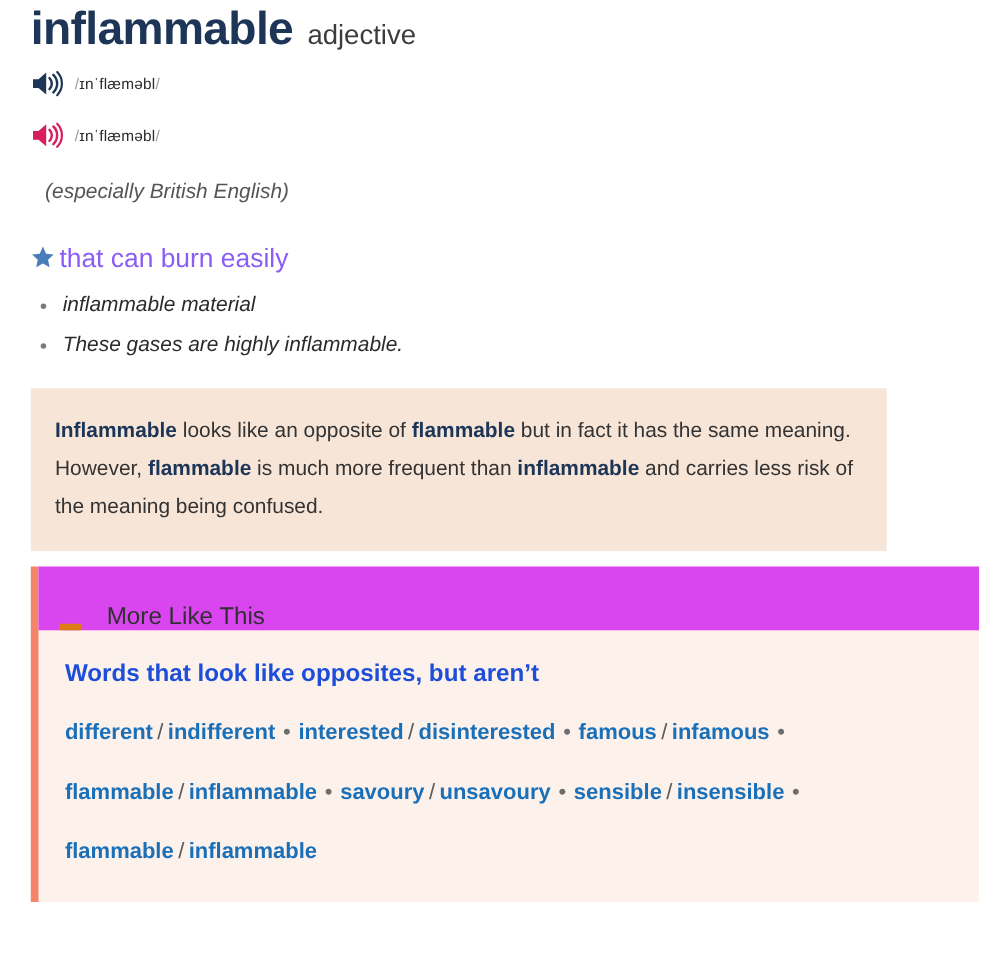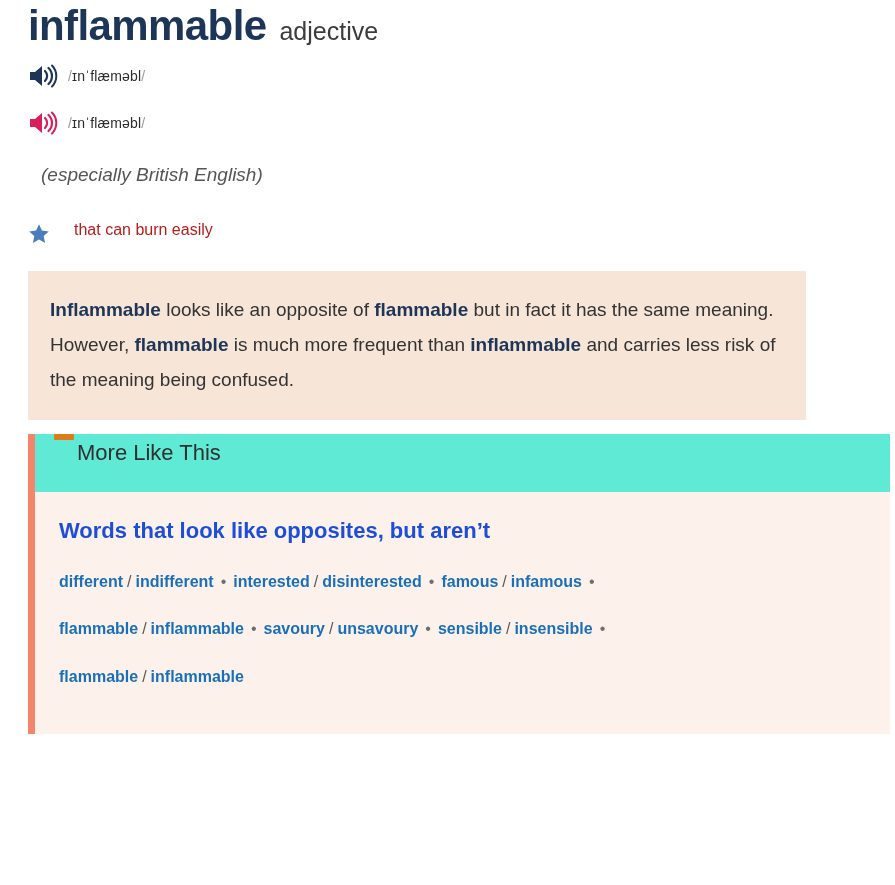--- a/index.html
+++ b/index.html
@@ -91,23 +91,23 @@
     display: flex;
     align-items: flex-start;
   }
   .star {
     width: 22px;
     height: 22px;
     flex: 0 0 auto;
     margin-top: 3px;
   }
   .definition {
-    font-size: 16px;
-    color: #b91c1c;
-    margin-left: 24px;
+    font-size: 24px;
+    color: #8b5cf6;
+    margin-left: 4px;
     line-height: 1.3;
   }
   .examples {
     margin-top: 13px;
     padding-left: 9px;
   }
   .example {
     display: flex;
     align-items: flex-start;
     margin-top: 11px;
@@ -150,27 +150,26 @@
   
   .mlt {
     margin: 14px 0 0 28px;
     width: 862px;
     box-sizing: border-box;
     border-left: 7px solid #f4846a;
     background: #fdf1ec;
     min-height: 300px;
   }
   .mlt-header {
-    background: #5eead4;
+    background: #d946ef;
     height: 58px;
     display: flex;
-    align-items: flex-start;
+    align-items: flex-end;
     padding-left: 19px;
     cursor: pointer;
-    flex-direction: column;
   }
   .minus-icon {
     width: 20px;
     height: 6px;
     background: #de7c18;
     border-radius: 1px;
     flex: 0 0 auto;
   }
   .mlt-title {
     font-size: 22px;
@@ -181,21 +180,21 @@
     padding: 26px 24px 30px 24px;
   }
   .mlt-subtitle {
     font-size: 22px;
     font-weight: bold;
     color: #1d4ed8;
     margin-bottom: 26px;
   }
   .pair-rows { }
   .pair-row {
-    font-size: 16px;
+    font-size: 20px;
     line-height: 1.55;
     margin-bottom: 23px;
   }
   .pair-row:last-child { margin-bottom: 0; }
   .word-link {
     color: #1a70b8;
     font-weight: bold;
     text-decoration: none;
     cursor: pointer;
   }
@@ -249,20 +248,30 @@
 
 <div class="sense">
   <div class="def-row">
     <span class="star">
       <svg width="22" height="22" viewBox="0 0 22 22" xmlns="http://www.w3.org/2000/svg">
         <path d="M11 1.2 L13.9 7.6 L20.8 8.4 L15.7 13.1 L17.1 20 L11 16.5 L4.9 20 L6.3 13.1 L1.2 8.4 L8.1 7.6 Z" fill="#4a7ebb"></path>
       </svg>
     </span>
     <span class="definition">that can burn easily</span>
   </div>
+  <div class="examples">
+    <div class="example">
+      <span class="ex-bullet"></span>
+      <span class="ex-text">inflammable material</span>
+    </div>
+    <div class="example">
+      <span class="ex-bullet"></span>
+      <span class="ex-text">These gases are highly inflammable.</span>
+    </div>
+  </div>
 </div>
 
 <div class="usage-note">
   <div class="usage-text"><b>Inflammable</b><span> looks like an opposite of </span><b>flammable</b><span> but in fact it has the same meaning. However, </span><b>flammable</b><span> is much more frequent than </span><b>inflammable</b><span> and carries less risk of the meaning being confused.</span></div>
 </div>
 
 <div class="mlt">
   <div class="mlt-header">
     <span class="minus-icon"></span>
     <span class="mlt-title">More Like This</span>

